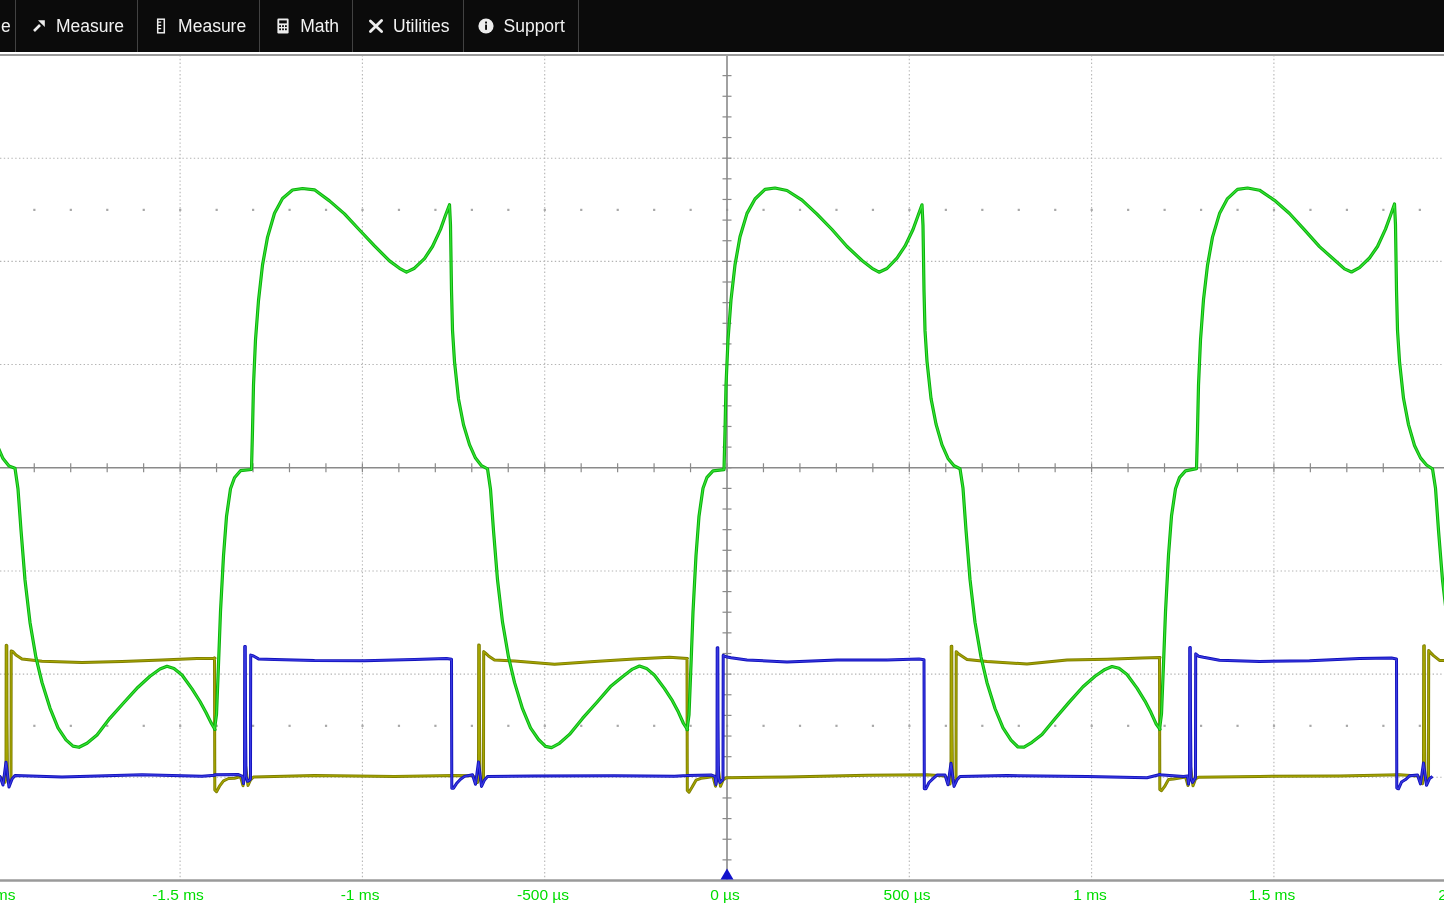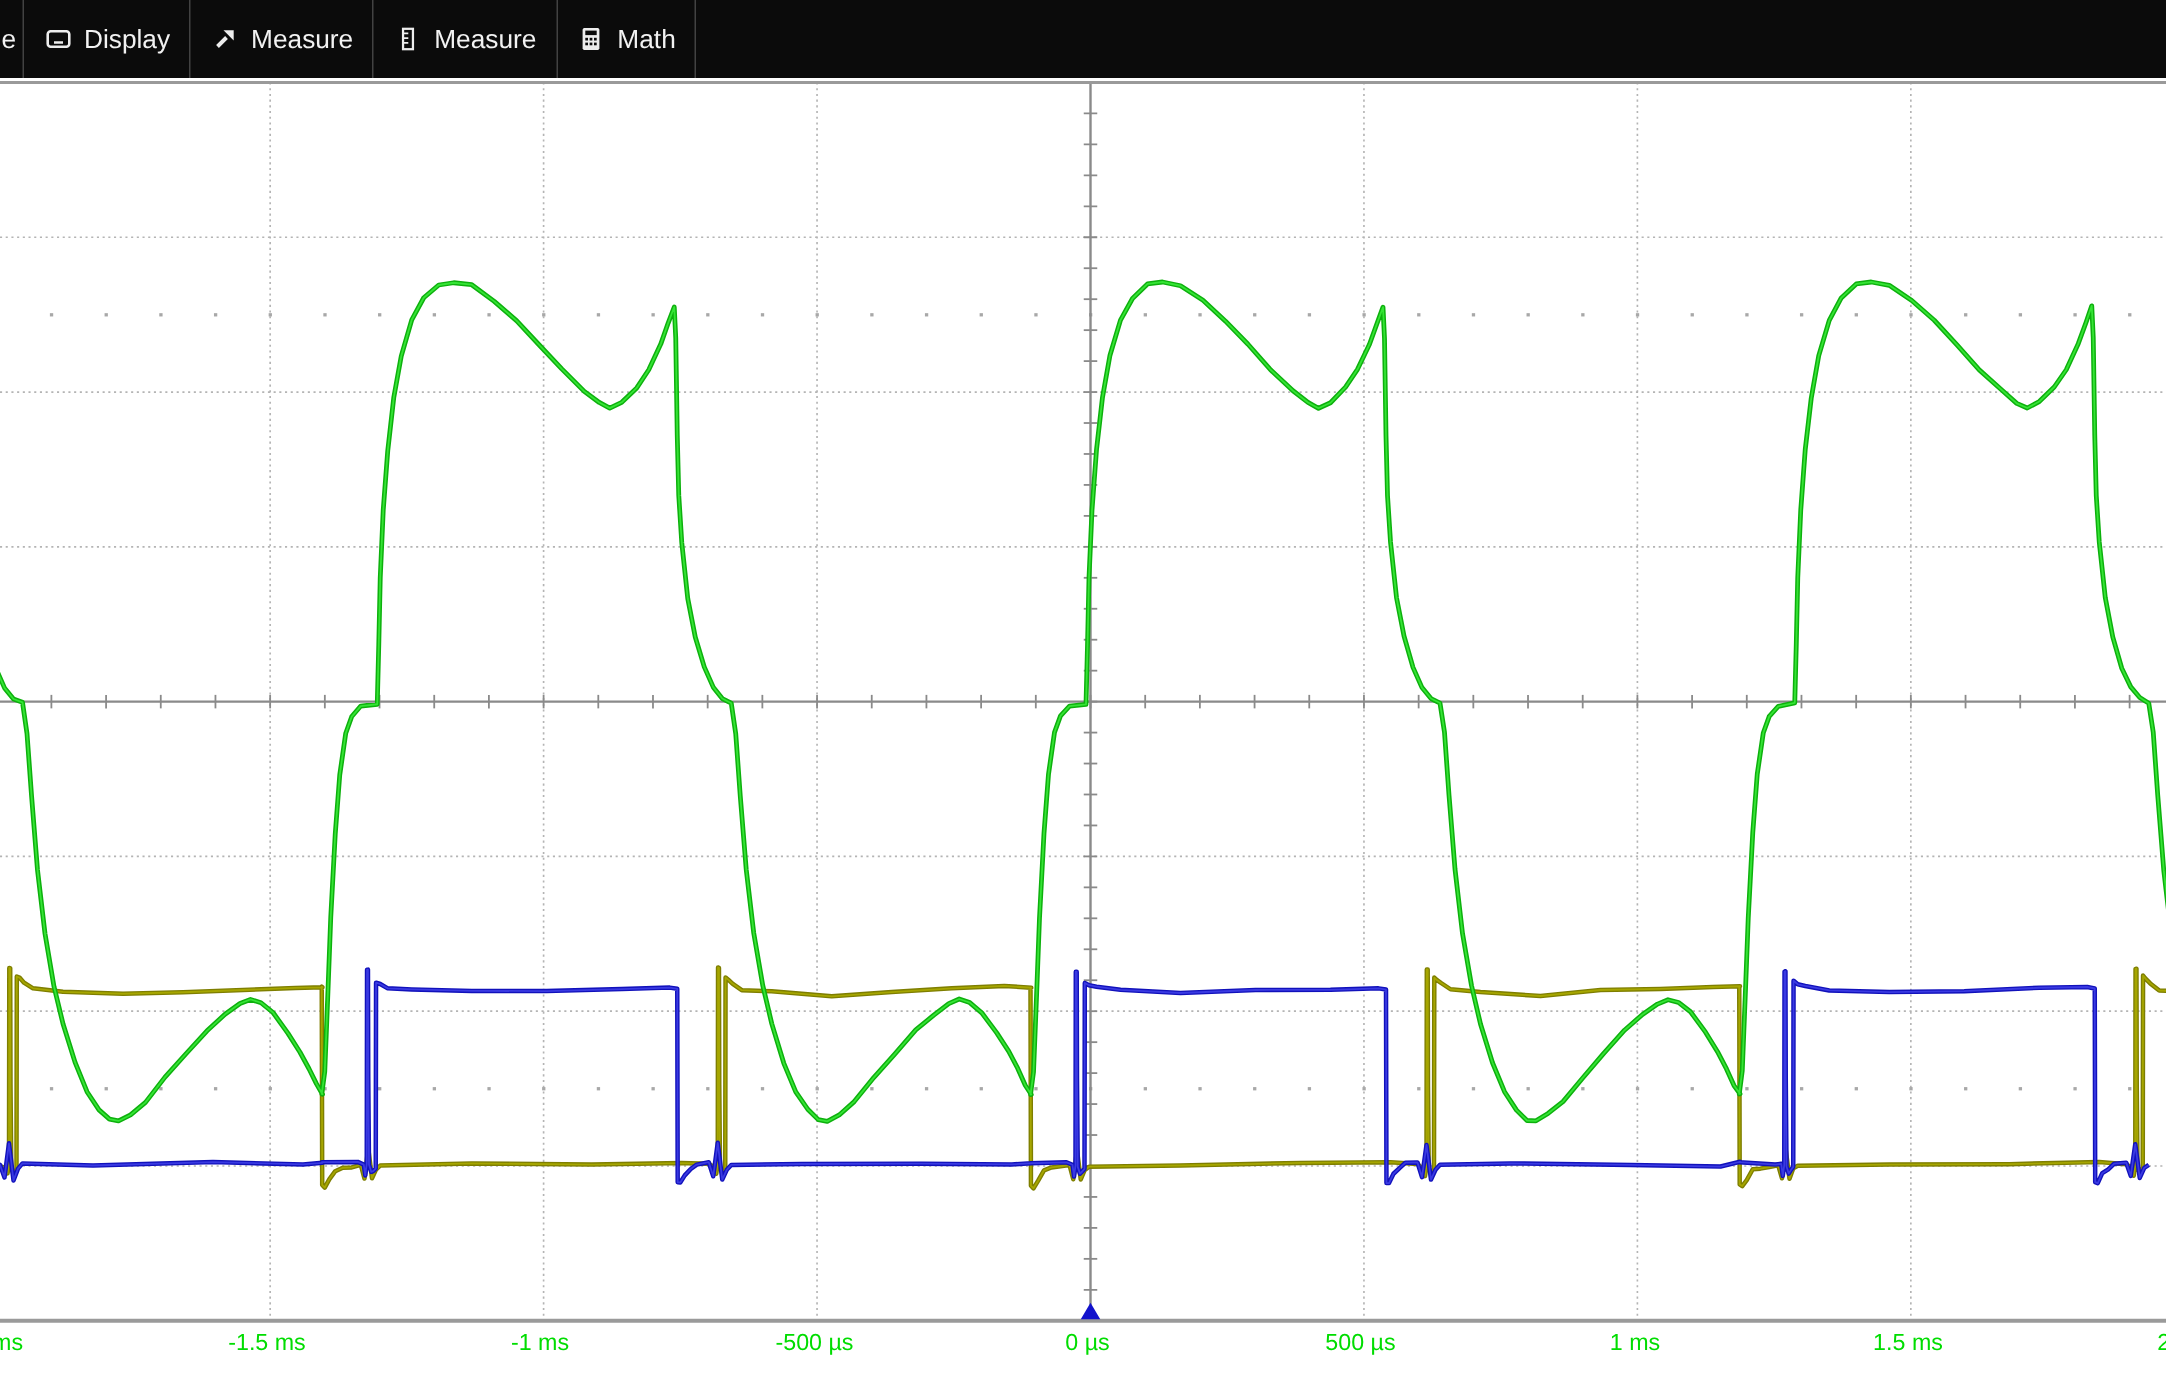--- a/index.html
+++ b/index.html
@@ -17,29 +17,20 @@
 </head>
 <body>
 
 <nav class="menubar" id="menubar">
   <div class="menu-item clipped">
     <span>e</span>
   </div>
     <div class="menu-item">
       <span class="mi-icon">
         <svg viewBox="0 0 18 18">
-          <rect x="1.8" y="3.8" width="14.4" height="10.4" rx="2" fill="none" stroke="#ededed" stroke-width="1.7"></rect>
-          <path d="M6 11.3h6" stroke="#ededed" stroke-width="1.7"></path>
-        </svg>
-      </span>
-      <span class="mi-label">Display</span>
-    </div>
-    <div class="menu-item">
-      <span class="mi-icon">
-        <svg viewBox="0 0 18 18">
           <path d="M4 14L10 8" stroke="#ededed" stroke-width="2.6"></path>
           <path d="M8 3.2h6.8V10z" fill="#ededed"></path>
         </svg>
       </span>
       <span class="mi-label">Measure</span>
     </div>
     <div class="menu-item">
       <span class="mi-icon">
         <svg viewBox="0 0 18 18">
           <rect x="5.7" y="2.2" width="6.6" height="13.6" fill="none" stroke="#ededed" stroke-width="1.5"></rect>
@@ -57,20 +48,38 @@
             <rect x="5.2" y="8.2" width="1.8" height="1.8"></rect>
             <rect x="8.1" y="8.2" width="1.8" height="1.8"></rect>
             <rect x="11" y="8.2" width="1.8" height="1.8"></rect>
             <rect x="5.2" y="11.4" width="1.8" height="1.8"></rect>
             <rect x="8.1" y="11.4" width="1.8" height="1.8"></rect>
             <rect x="11" y="11.4" width="1.8" height="1.8"></rect>
           </g>
         </svg>
       </span>
       <span class="mi-label">Math</span>
+    </div>
+    <div class="menu-item">
+      <span class="mi-icon">
+        <svg viewBox="0 0 18 18">
+          <path d="M3.4 4L14.6 14.6M14.6 3.4L3.4 14.6" stroke="#ededed" stroke-width="2.8" stroke-linecap="round"></path>
+        </svg>
+      </span>
+      <span class="mi-label">Utilities</span>
+    </div>
+    <div class="menu-item">
+      <span class="mi-icon">
+        <svg viewBox="0 0 18 18">
+          <circle cx="9" cy="9" r="7.6" fill="#ededed"></circle>
+          <rect x="8.1" y="4.6" width="1.9" height="1.9" fill="#0b0b0b"></rect>
+          <rect x="8.1" y="7.6" width="1.9" height="5.2" fill="#0b0b0b"></rect>
+        </svg>
+      </span>
+      <span class="mi-label">Support</span>
     </div>
   </nav>
 
 <div class="plotwrap" id="plot">
   <svg id="scope-svg" width="1444" height="865" viewBox="0 52 1444 865">
       <g>
         <line x1="180.0999999999999" y1="55" x2="180.0999999999999" y2="880.5" stroke="#b4b4b4" stroke-width="1.1" stroke-dasharray="1.4 2.4"></line>
         <line x1="362.4" y1="55" x2="362.4" y2="880.5" stroke="#b4b4b4" stroke-width="1.1" stroke-dasharray="1.4 2.4"></line>
         <line x1="544.7" y1="55" x2="544.7" y2="880.5" stroke="#b4b4b4" stroke-width="1.1" stroke-dasharray="1.4 2.4"></line>
         <line x1="909.3" y1="55" x2="909.3" y2="880.5" stroke="#b4b4b4" stroke-width="1.1" stroke-dasharray="1.4 2.4"></line>

